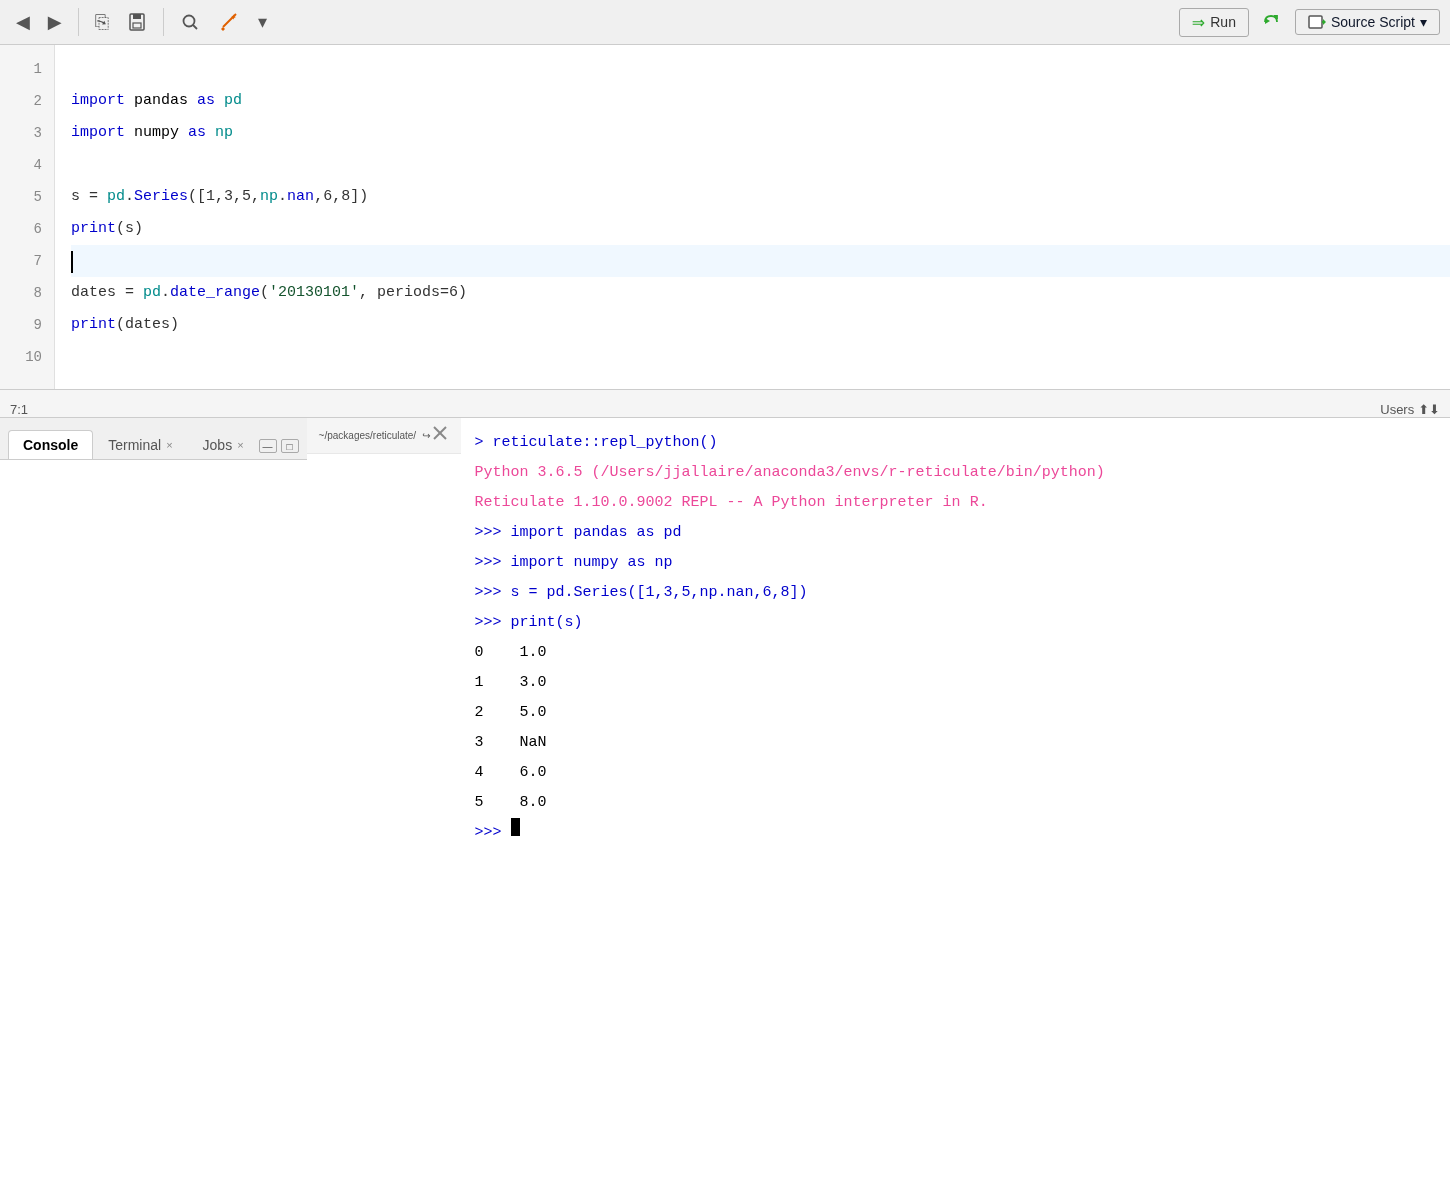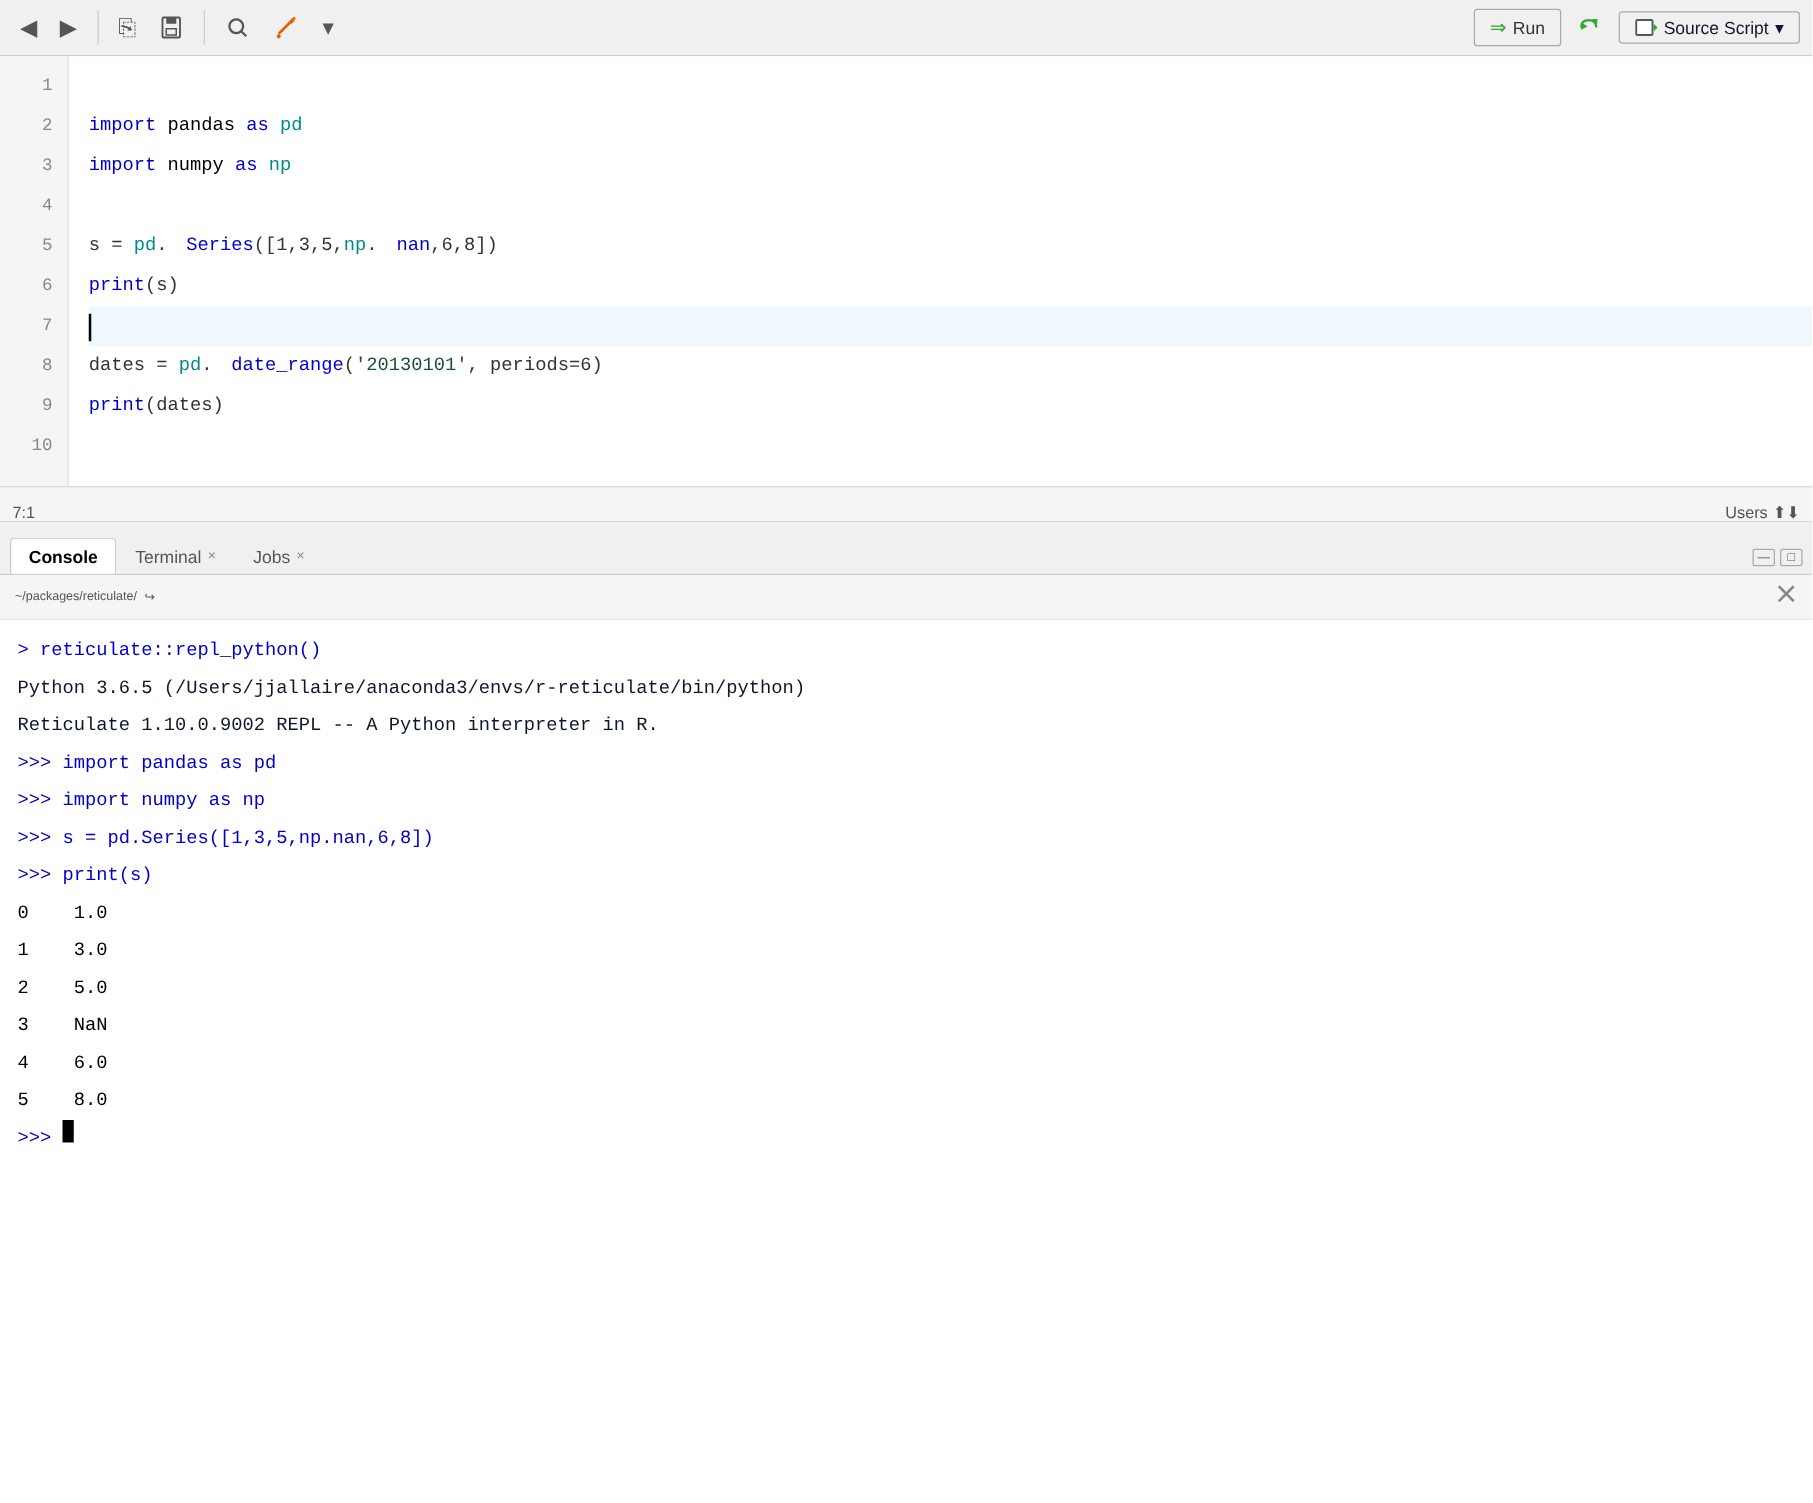--- a/index.html
+++ b/index.html
@@ -101,21 +101,21 @@
     .code-line {
       height: 32px;
       line-height: 32px;
       white-space: pre;
       font-size: 15px;
     }
     
     .kw { color: #0000cc; font-weight: normal; } 
     .as-kw { color: #0000cc; }
     .alias { color: #008b8b; } 
-    .func { color: #0000cc; margin-left: 15px; }
+    .func { color: #0000cc; }
     .string { color: #14532d; }
     .plain { color: #333333; }
     .cursor-line { background: #f0f8ff; }
 
     
     #status-bar {
       height: 28px;
       background: #f5f5f5;
       border-bottom: 1px solid #cccccc;
       display: flex;
@@ -128,21 +128,21 @@
     #status-bar .pos { flex: 1; }
     #status-bar .lang {
       display: flex;
       align-items: center;
       gap: 4px;
     }
 
     
     #console-panel {
       display: flex;
-      flex-direction: column;
+      flex-direction: row;
       height: calc(1202px - 45px - 345px - 28px);
       background: #ffffff;
     }
 
     
     #tabs {
       height: 42px;
       background: #f0f0f0;
       border-bottom: 1px solid #cccccc;
       display: flex;
@@ -218,21 +218,21 @@
 
     
     #console-output {
       flex: 1;
       overflow-y: auto;
       padding: 10px 14px;
       font-size: 15px;
       line-height: 30px;
     }
     .c-blue { color: #0000cc; }
-    .c-red { color: #0f172a; }
+    .c-red { color: #ec4899; }
     .c-prompt-line { display: flex; white-space: pre; }
     .c-output-line { white-space: pre; color: #000; }
     .cursor-blink {
       display: inline-block;
       width: 9px;
       height: 18px;
       background: #000;
       vertical-align: text-bottom;
     }
   </style>

